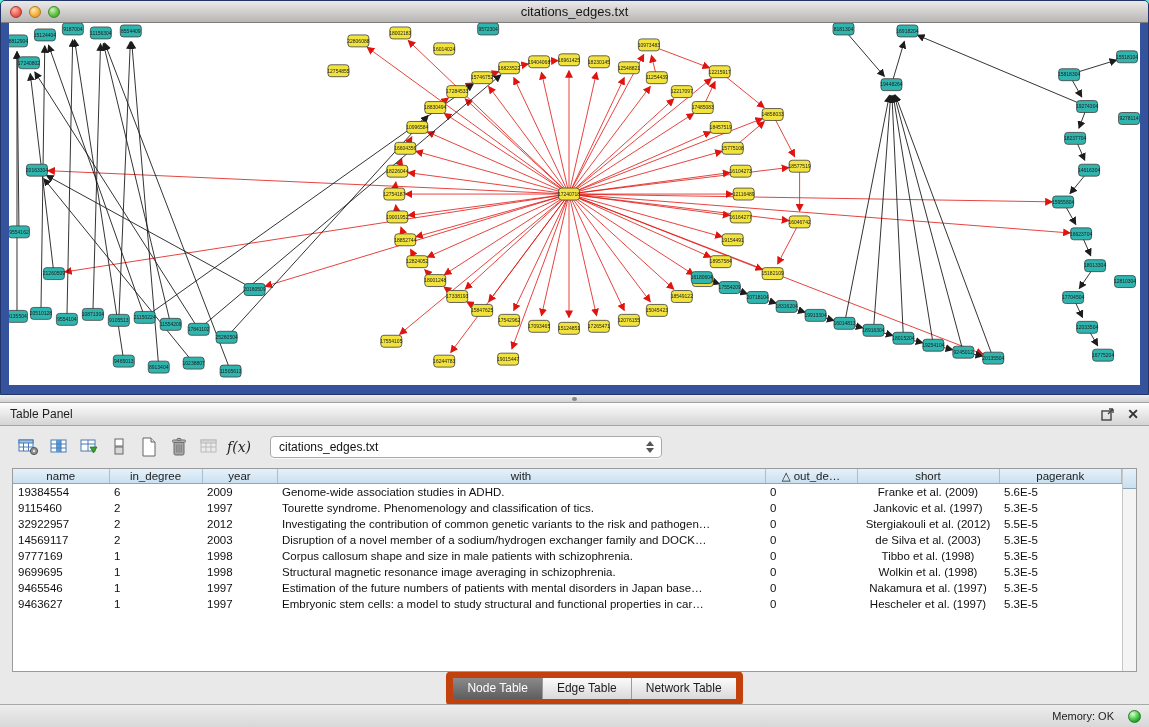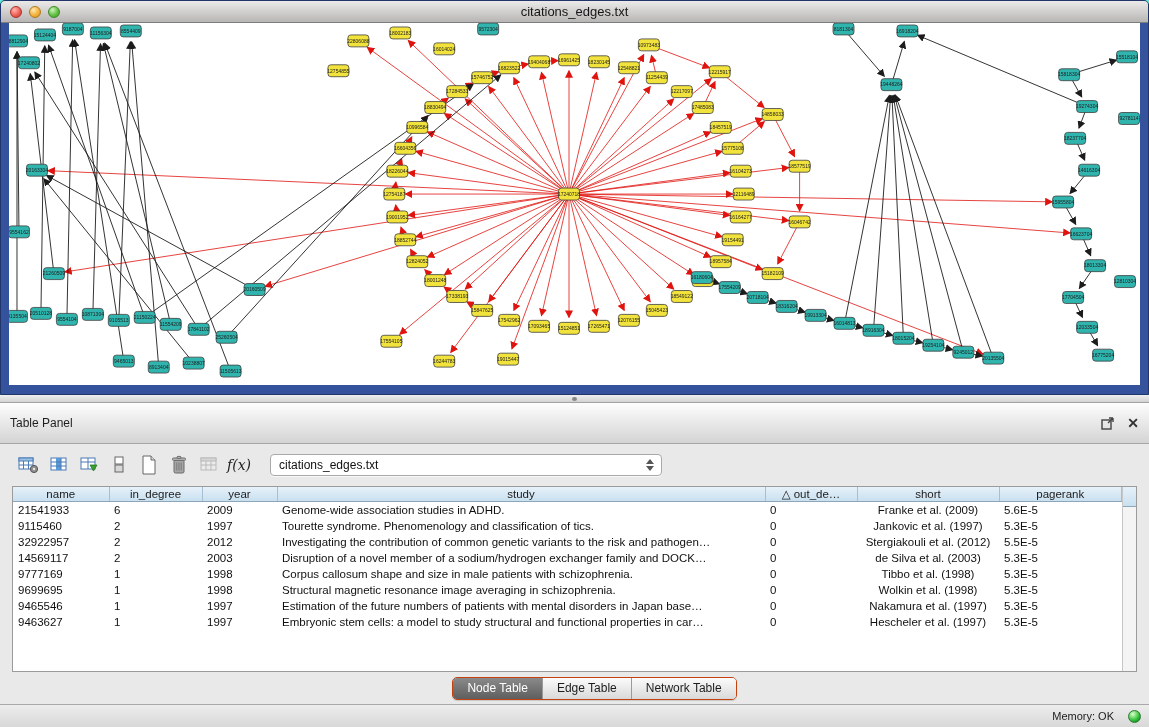--- a/index.html
+++ b/index.html
@@ -21,21 +21,21 @@
   .canvas-frame { flex:1; margin:0 8px 9px 8px; background:#ffffff; overflow:hidden; }
   .canvas-frame svg { width:100%; height:100%; display:block; }
 
   
   .divider { height:8px; background:linear-gradient(#f0f0f0,#d2d2d2); border-bottom:1px solid #a2a2a2;
              display:flex; align-items:center; justify-content:center; }
   .grip { width:5px; height:4px; border-radius:50%; background:#868686; }
 
   
   .table-panel { flex:1; display:flex; flex-direction:column; min-height:0; }
-  .panel-header { height:41px; background:linear-gradient(#fdfdfd,#d4d4d4); border-bottom:1px solid #a6a6a6;
+  .panel-header { height:23px; background:linear-gradient(#fdfdfd,#d4d4d4); border-bottom:1px solid #a6a6a6;
                   display:flex; align-items:center; padding:0 10px; font-size:12px; color:#1e1e1e; }
   .panel-header .ph-title { flex:1; }
   .ph-icons { display:flex; align-items:center; gap:12px; }
   .close-x { font-size:14px; font-weight:bold; color:#333; line-height:14px; cursor:default; }
 
   .panel-body { flex:1; background:#e9e9e9; display:flex; flex-direction:column; padding:6px 12px 0 12px; min-height:0; }
 
   .toolbar { display:flex; align-items:center; gap:0; padding:2px 0 8px 2px; }
   .tool-btn { width:30px; height:26px; border:none; background:transparent; display:flex;
               align-items:center; justify-content:center; }
@@ -55,21 +55,21 @@
              height:14px; font-size:11.5px; font-weight:normal; color:#1c1c1c; text-align:center;
              white-space:nowrap; overflow:hidden; }
   tbody td { height:16px; font-size:11.5px; color:#101010; padding:0 5px; white-space:nowrap;
              overflow:hidden; text-overflow:ellipsis; }
   td.c5 { text-align:center; }
   .col0{width:96px}.col1{width:93px}.col2{width:75px}.col3{width:488px}.col4{width:92px}.col5{width:142px}
   .vscroll { position:absolute; right:0; top:0; bottom:0; width:14px; background:#f4f4f4; border-left:1px solid #c6c6c6; }
   .vscroll .corner { height:20px; background:linear-gradient(#e6f1fa,#c9e0ef); border-bottom:1px solid #8da6ba; }
 
   .tabs-row { height:32px; display:flex; align-items:center; justify-content:center; background:#e9e9e9; }
-  .segmented { display:inline-flex; border:1px solid #c2410c; border-radius:5px; overflow:hidden;
+  .segmented { display:inline-flex; border:7px solid #c2410c; border-radius:5px; overflow:hidden;
                box-shadow:0 1px 1px rgba(0,0,0,.15);margin-left:40px; }
   .seg { border:none; border-right:1px solid #9a9a9a; padding:3px 14px 4px; font-size:12px; color:#1d1d1d;
          background:linear-gradient(#fbfbfb,#d9d9d9); font-family:"Liberation Sans",sans-serif; }
   .seg:last-child { border-right:none; }
   .seg.active { background:linear-gradient(#8a8a8a,#5e5e5e); color:#fff; }
 
   .status-bar { height:23px; background:linear-gradient(#ededed,#d8d8d8); border-top:1px solid #a8a8a8;
                 display:flex; align-items:center; justify-content:flex-end; gap:14px; padding:0 8px;
                 font-size:11px; color:#1c1c1c; }
   .mem-dot { width:13px; height:13px; border-radius:50%; border:1px solid #2c7a2c;
@@ -719,29 +719,29 @@
         </div>
       </div>
 
       <div class="table-wrap">
         <table>
           <thead>
               <tr id="thead-row">
                 <th class="col0">name</th>
                 <th class="col1">in_degree</th>
                 <th class="col2">year</th>
-                <th class="col3">study</th>
+                <th class="col3">with</th>
                 <th class="col4">△ out_de…</th>
                 <th class="col5">short</th>
                 <th class="col6">pagerank</th>
               </tr>
             </thead>
           <tbody id="tbody">
               <tr>
-                <td class="c0">21541933</td>
+                <td class="c0">19384554</td>
                 <td class="c1">6</td>
                 <td class="c2">2009</td>
                 <td class="c3">Genome-wide association studies in ADHD.</td>
                 <td class="c4">0</td>
                 <td class="c5">Franke et al. (2009)</td>
                 <td class="c6">5.6E-5</td>
               </tr>
               <tr>
                 <td class="c0">9115460</td>
                 <td class="c1">2</td>

